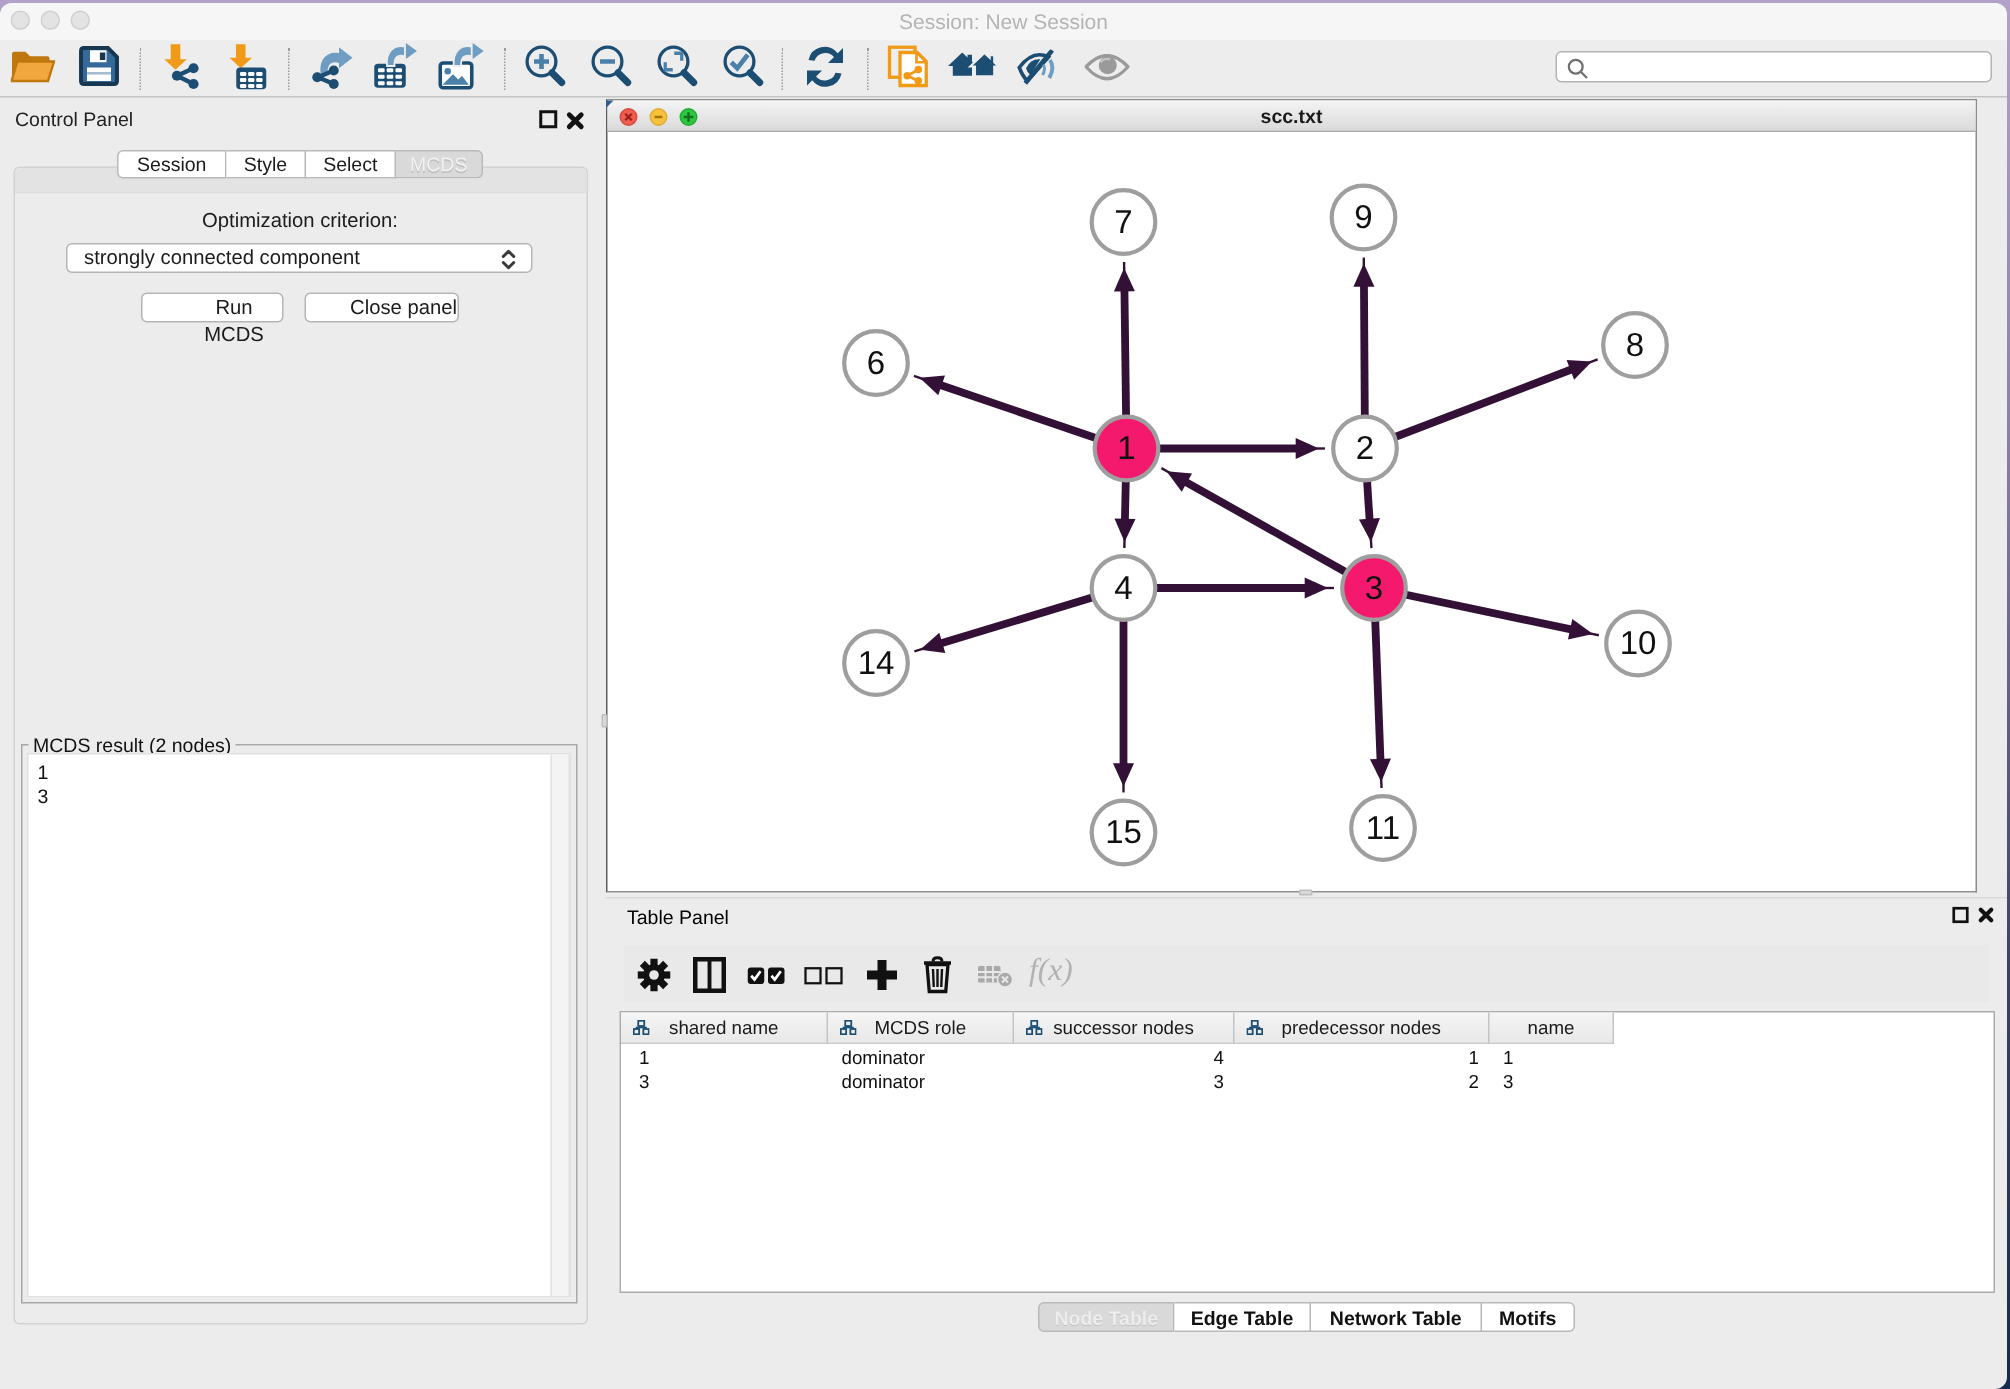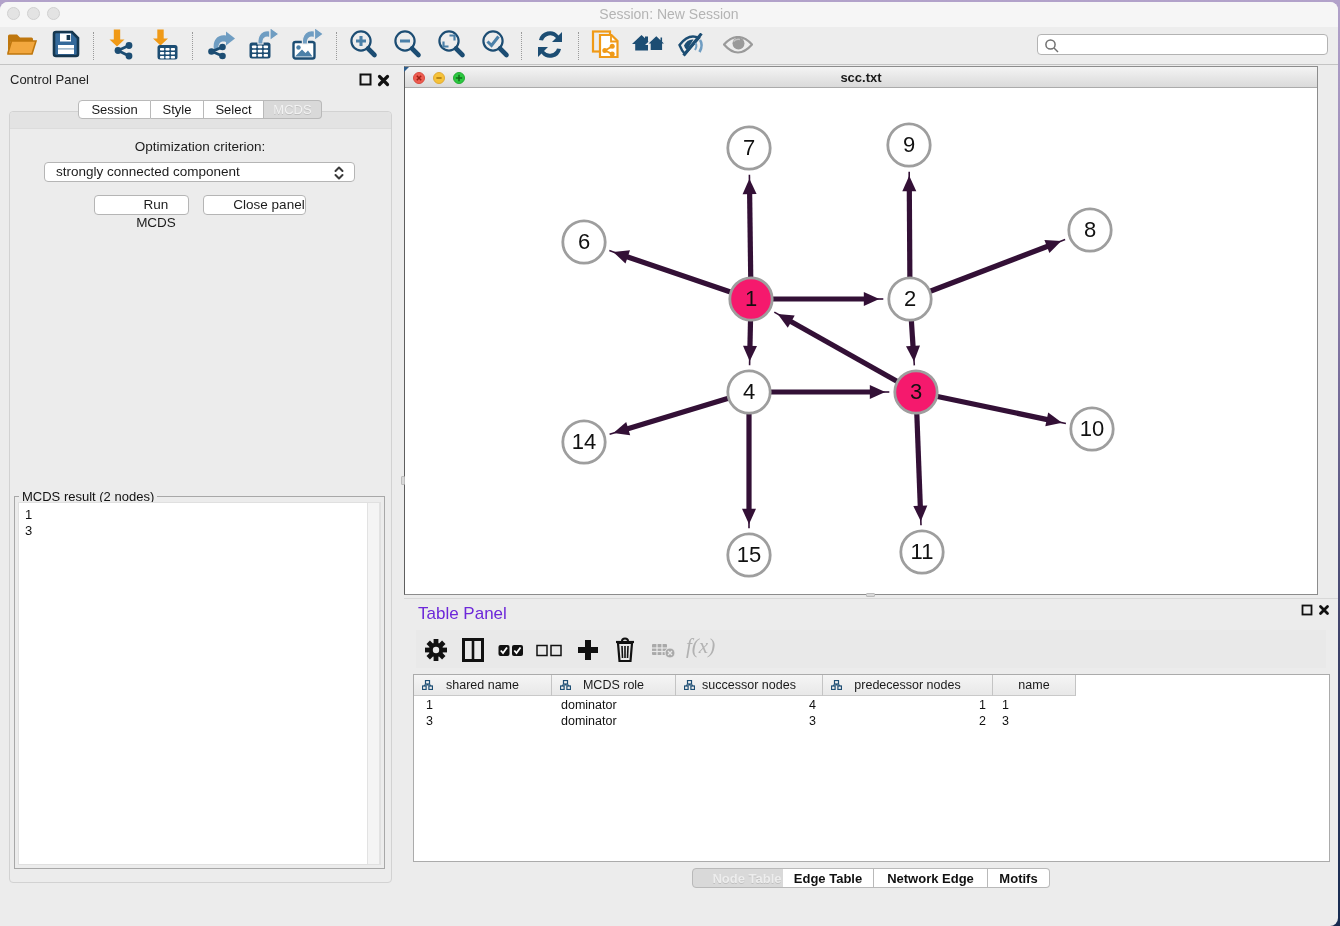--- a/index.html
+++ b/index.html
@@ -28,21 +28,21 @@
 #fieldset .txt { position:absolute; left:3px; top:5px; right:3px; bottom:3px; background:#fff; border:1px solid #e0e0e0; font-size:13px; color:#111; line-height:15.5px; padding:4px 0 0 6px; }
 #fieldset .sb { position:absolute; right:4px; top:6px; width:13px; bottom:4px; background:#f4f4f4; border-left:1px solid #e2e2e2; border-right:1px solid #e2e2e2; }
 
 #netwin { position:absolute; left:404px; top:64px; width:914px; height:529px; border:1px solid #8c8c8c; border-left:1px solid #5e5e5e; background:#fff; }
 #nettitle { position:absolute; left:0; top:0; width:100%; height:21px; background:linear-gradient(#f4f4f4,#dadada); border-bottom:1px solid #ababab; }
 #nettitle .t { position:absolute; left:0; right:0; top:3px; text-align:center; font-size:13px; font-weight:bold; color:#1a1a1a; }
 .mtl { position:absolute; top:4.5px; width:12px; height:12px; border-radius:50%; }
 .mtl svg { position:absolute; left:0; top:0; }
 
 #tp-head { position:absolute; left:404px; top:596px; width:934px; height:24px; border-top:1px solid #d8d8d8; }
-#tp-head .t { position:absolute; left:14px; top:5px; font-size:17px; color:#6d28d9; }
+#tp-head .t { position:absolute; left:14px; top:5px; font-size:13px; color:#000000; }
 #tp-toolbar { position:absolute; left:416px; top:628px; width:910px; height:38px; background:#e9e9e9; }
 #tbl { position:absolute; left:413px; top:672px; width:917px; height:188px; background:#fff; border:1px solid #ababab; }
 #tbl .hrow { position:absolute; left:0; top:0; width:662px; height:21px; background:linear-gradient(#f5f5f5,#e8e8e8); border-bottom:1px solid #c9c9c9; }
 .hcell { position:absolute; top:0; height:21px; border-right:1px solid #c4c4c4; font-size:12.5px; color:#1a1a1a; text-align:center; line-height:21px; }
 .drow { position:absolute; font-size:12.5px; color:#111; height:16px; line-height:16px; }
 #bt-tabs { position:absolute; left:0px; top:866px; height:20px; z-index:3; }
 .btab { position:absolute; top:0; height:20px; background:#fff; border:1px solid #b9b9b9; color:#111; font-size:13px; font-weight:bold; text-align:center; line-height:19px; }
 
 #status { position:absolute; left:0; top:889px; width:1338px; height:35px; background:#ececec; border-top:1px solid #cdcdcd; }
 #membtn { position:absolute; right:9px; top:6px; width:75px; height:24px; background:#f6f6f6; border:1px solid #adadad; font-size:12.5px; color:#111; text-align:center; line-height:22px; }
@@ -414,18 +414,18 @@
       <div class="drow" style="left:262px;top:22px;width:140px;text-align:right;">4</div>
       <div class="drow" style="left:409px;top:22px;width:163px;text-align:right;">1</div>
       <div class="drow" style="left:588px;top:22px;">1</div>
       <div class="drow" style="left:12px;top:38px;">3</div>
       <div class="drow" style="left:147px;top:38px;">dominator</div>
       <div class="drow" style="left:262px;top:38px;width:140px;text-align:right;">3</div>
       <div class="drow" style="left:409px;top:38px;width:163px;text-align:right;">2</div>
       <div class="drow" style="left:588px;top:38px;">3</div>
     </div>
   <div id="bt-tabs">
-    <div class="btab" style="left:692px; width:110px; border-radius:4px 0 0 4px; background:#d9d9d9; color:#ededed; text-shadow:0 1px 0 #c0c0c0;">Node Table</div>
+    <div class="btab" style="left:692px; width:91px; border-radius:4px 0 0 4px; background:#d9d9d9; color:#ededed; text-shadow:0 1px 0 #c0c0c0;">Node Table</div>
     <div class="btab" style="border-left:none;left:783px; width:91px;">Edge Table</div>
-    <div class="btab" style="border-left:none;left:874px; width:114px;">Network Edge</div>
+    <div class="btab" style="border-left:none;left:874px; width:114px;">Network Table</div>
     <div class="btab" style="border-left:none;left:988px; width:62px; border-radius:0 4px 4px 0;">Motifs</div>
   </div>
 </div>
 
 </body></html>

